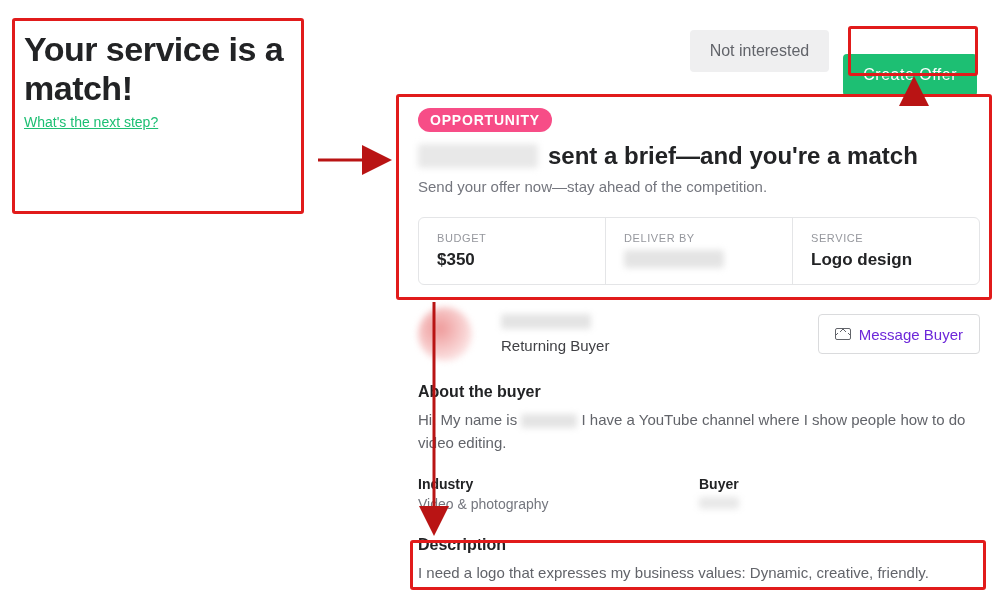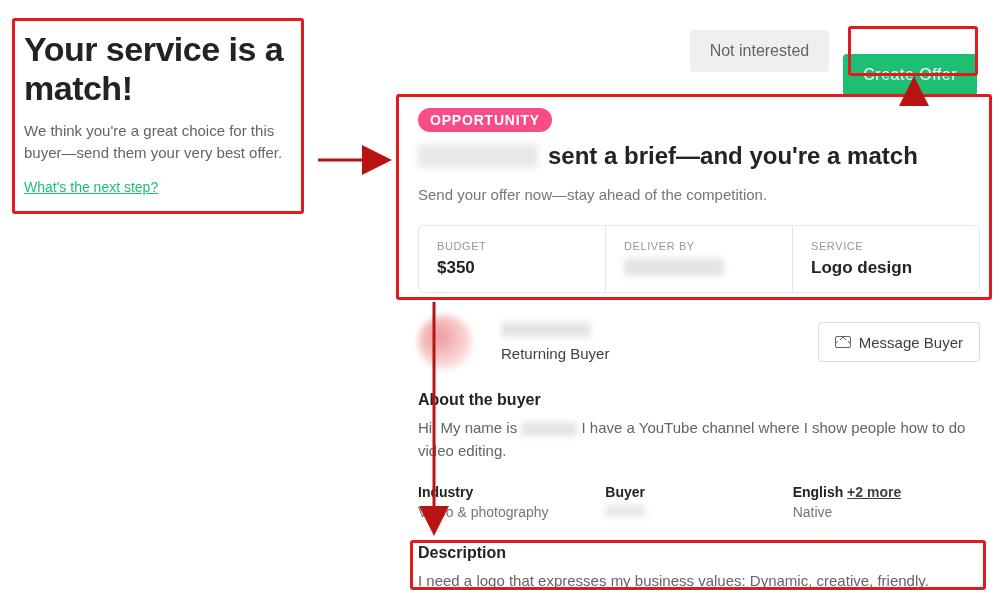--- a/index.html
+++ b/index.html
@@ -20,21 +20,21 @@
     top: 26px;
     width: 280px;
     padding: 4px 10px 18px 0;
   }
   .left-panel h1 {
     font-size: 34px;
     line-height: 1.15;
     font-weight: 700;
     color: #222325;
     letter-spacing: -0.5px;
-    margin-bottom: 12px;
+    margin-bottom: 5px;
   }
   .left-panel .subtext {
     font-size: 15px;
     line-height: 1.45;
     color: #62646a;
     margin-bottom: 14px;
   }
   .left-panel .step-link {
     font-size: 14px;
     color: #1dbf73;
@@ -68,21 +68,21 @@
   }
   .btn-green {
     background: #1dbf73;
     color: #ffffff;
     letter-spacing: 0.5px;
     margin-top: 24px;
   }
   .btn-outline {
     background: #ffffff;
     border: 1px solid #dadbdd;
-    color: #404040;
+    color: #6d28d9;
     height: 40px;
     padding: 0 16px;
     gap: 8px;
     font-size: 15px;
   }
 
   
   .main-panel {
     position: absolute;
     left: 418px;
@@ -99,21 +99,21 @@
     font-weight: 600;
     padding: 4px 12px;
     border-radius: 12px;
     margin-bottom: 10px;
   }
 
   .headline {
     font-size: 24px;
     font-weight: 700;
     color: #222325;
-    margin-bottom: 16px;
+    margin-bottom: 8px;
     display: flex;
     align-items: center;
     gap: 4px;
     flex-wrap: wrap;
   }
   .headline .blur {
     display: inline-block;
     width: 120px;
     height: 24px;
     background: #e8e8e8;
@@ -264,21 +264,20 @@
     background:
       linear-gradient(to bottom right, transparent 48%, #62646a 48%, #62646a 54%, transparent 54%) left/50% 100% no-repeat,
       linear-gradient(to bottom left, transparent 48%, #62646a 48%, #62646a 54%, transparent 54%) right/50% 100% no-repeat;
   }
 </style>
 </head>
 <body>
 
 <div class="left-panel">
   <h1>Your service is a match!</h1>
-  <p class="subtext">We think you're a great choice for this buyer—send them your very best offer.</p>
   <a class="step-link">What's the next step?</a>
 </div>
 
 <div class="action-row">
   <button class="btn btn-light">Not interested</button>
   <button class="btn btn-green">Create  Offer</button>
 </div>
 
 <div class="main-panel">
   <span class="badge">OPPORTUNITY</span>
@@ -324,27 +323,20 @@
   </p>
 
   <div class="meta-row">
     <div class="meta">
       <div class="meta-label">Industry</div>
       <div class="meta-value">Video &amp; photography</div>
     </div>
     <div class="meta">
       <div class="meta-label">Buyer</div>
       <div class="meta-value"><span class="inline-blur"></span></div>
-    </div>
-    <div class="meta">
-      <div class="meta-label">
-        <span>English</span>
-        <span class="lang-more">+2 more</span>
-      </div>
-      <div class="meta-value">Native</div>
     </div>
   </div>
 
   <div class="section-title">Description</div>
   <p class="about-text" style="margin-bottom:0">I need a logo that expresses my business values: Dynamic, creative, friendly.</p>
 </div>
 
 <div class="anno-box" style="left:12px; top:18px; width:292px; height:196px;"></div>
 <div class="anno-box" style="left:848px; top:26px; width:130px; height:50px;"></div>
 <div class="anno-box" style="left:396px; top:94px; width:596px; height:206px;"></div>

